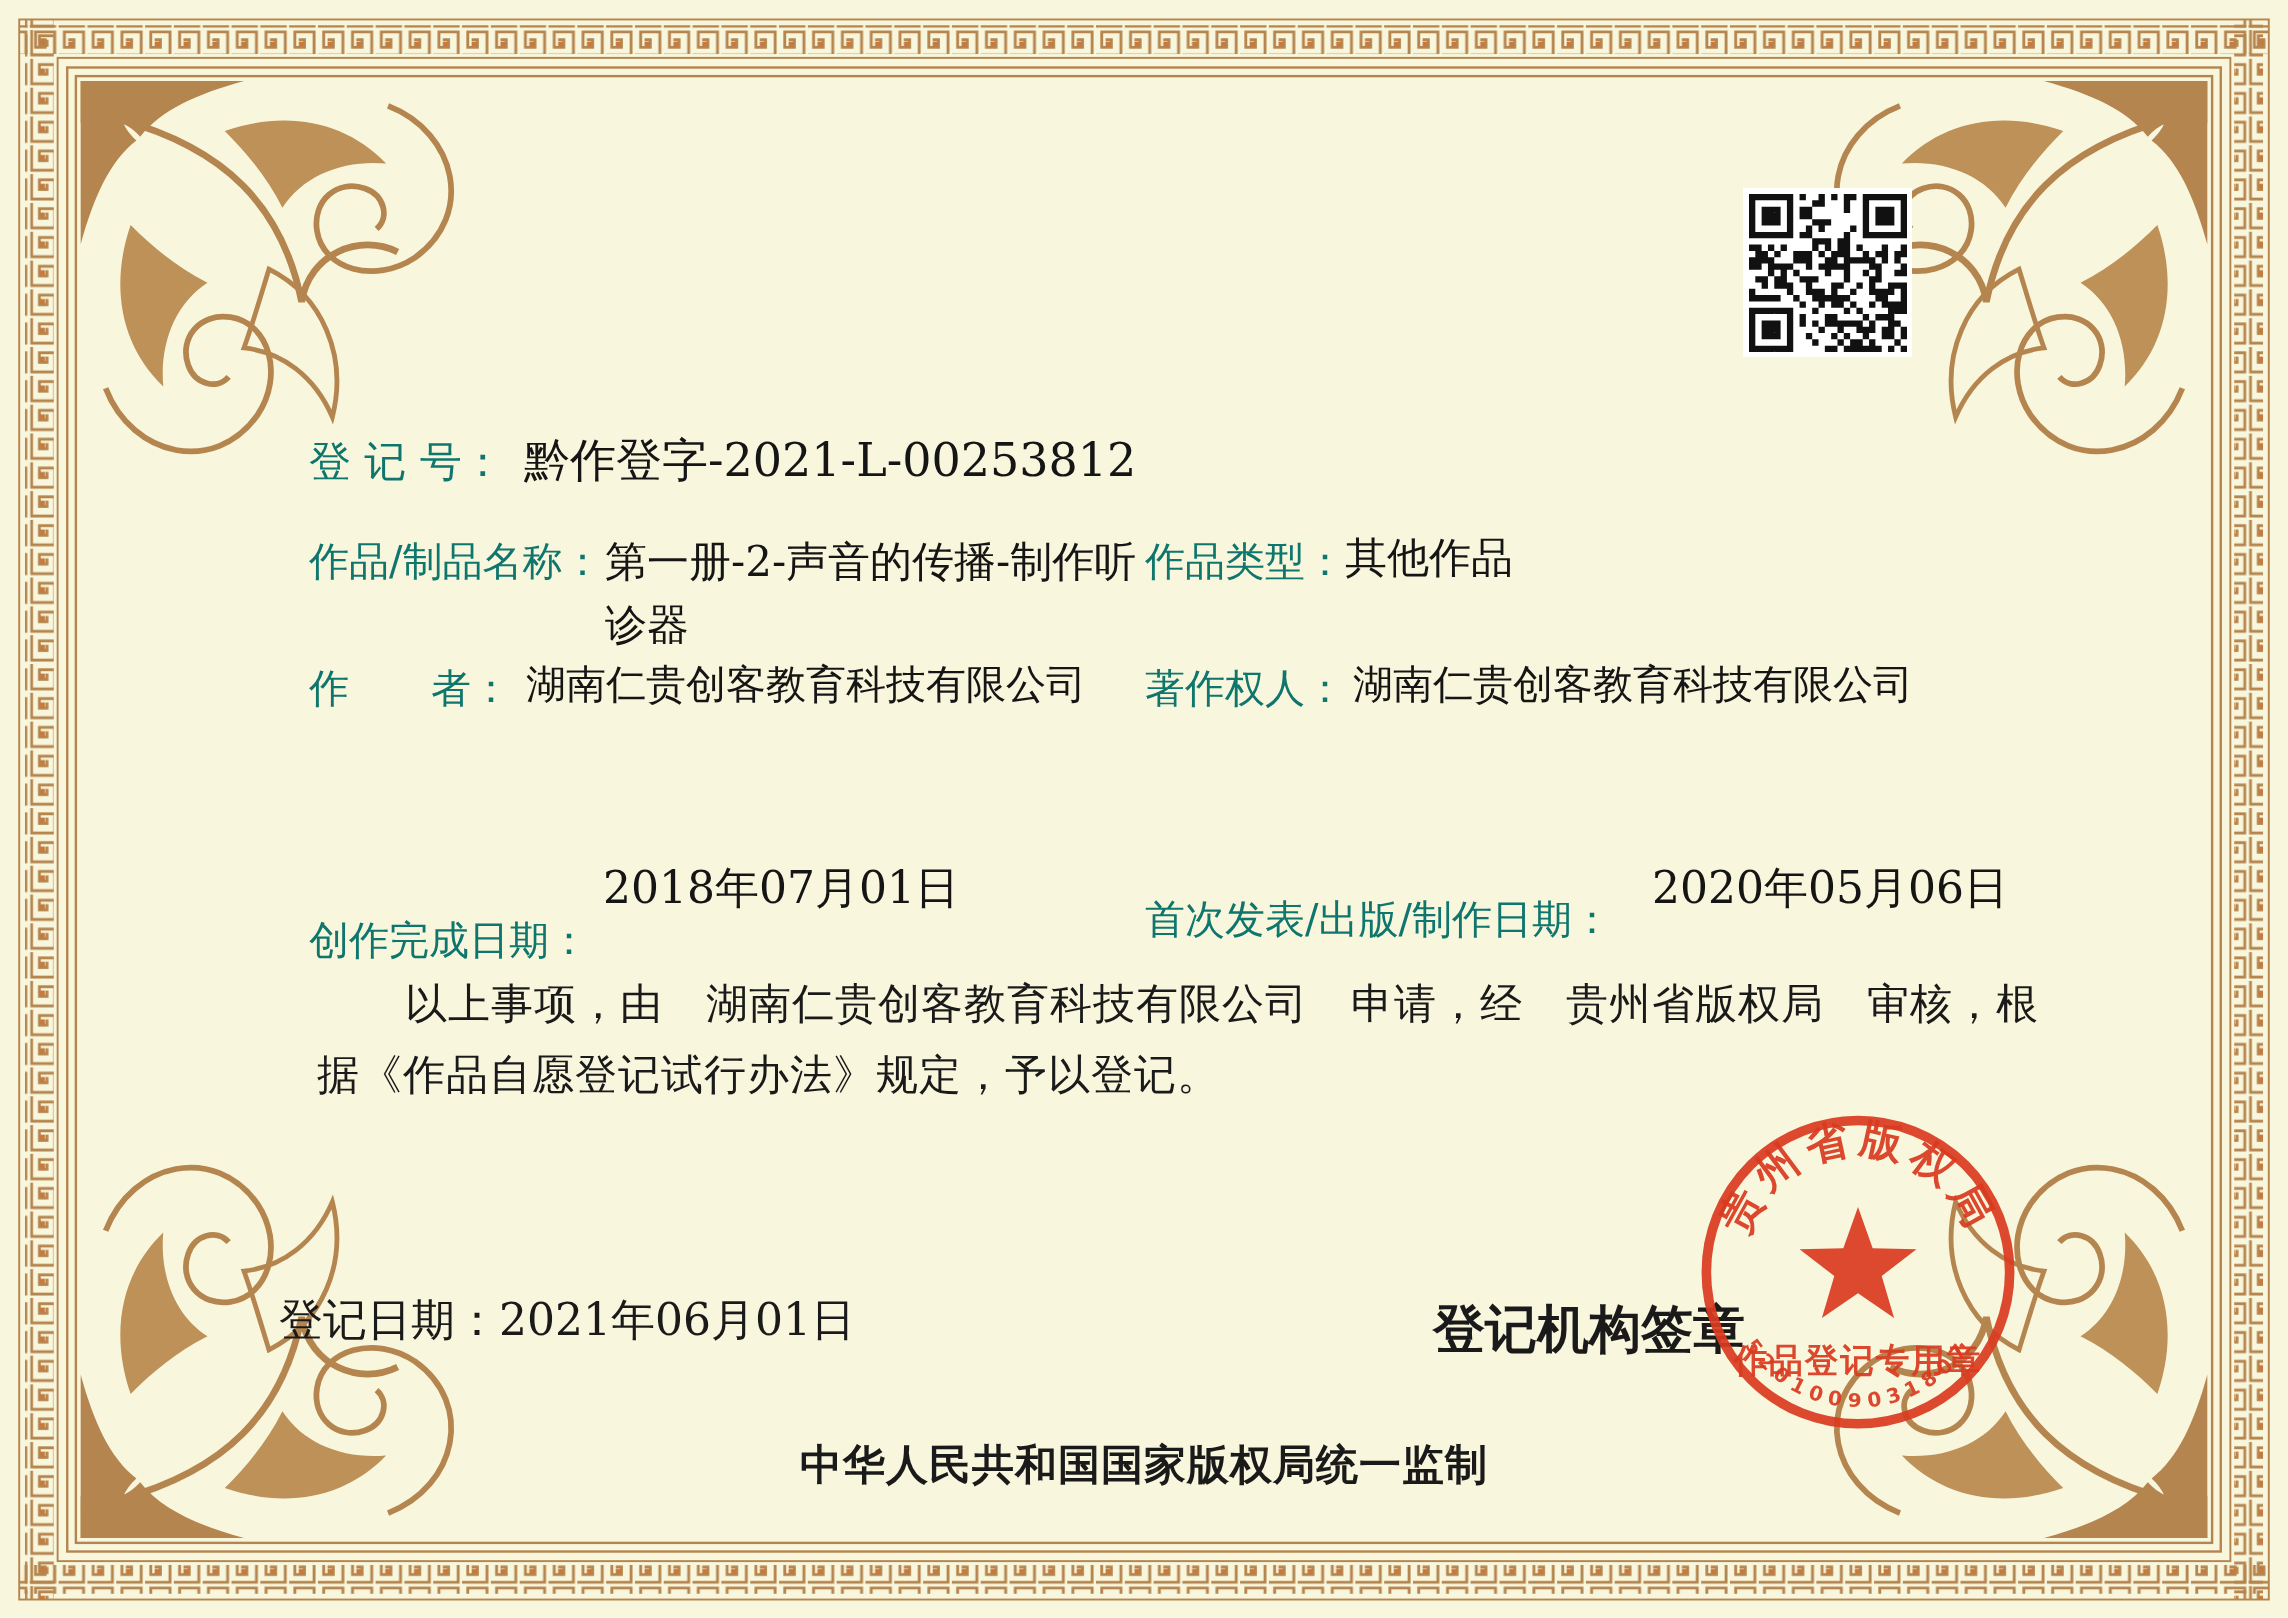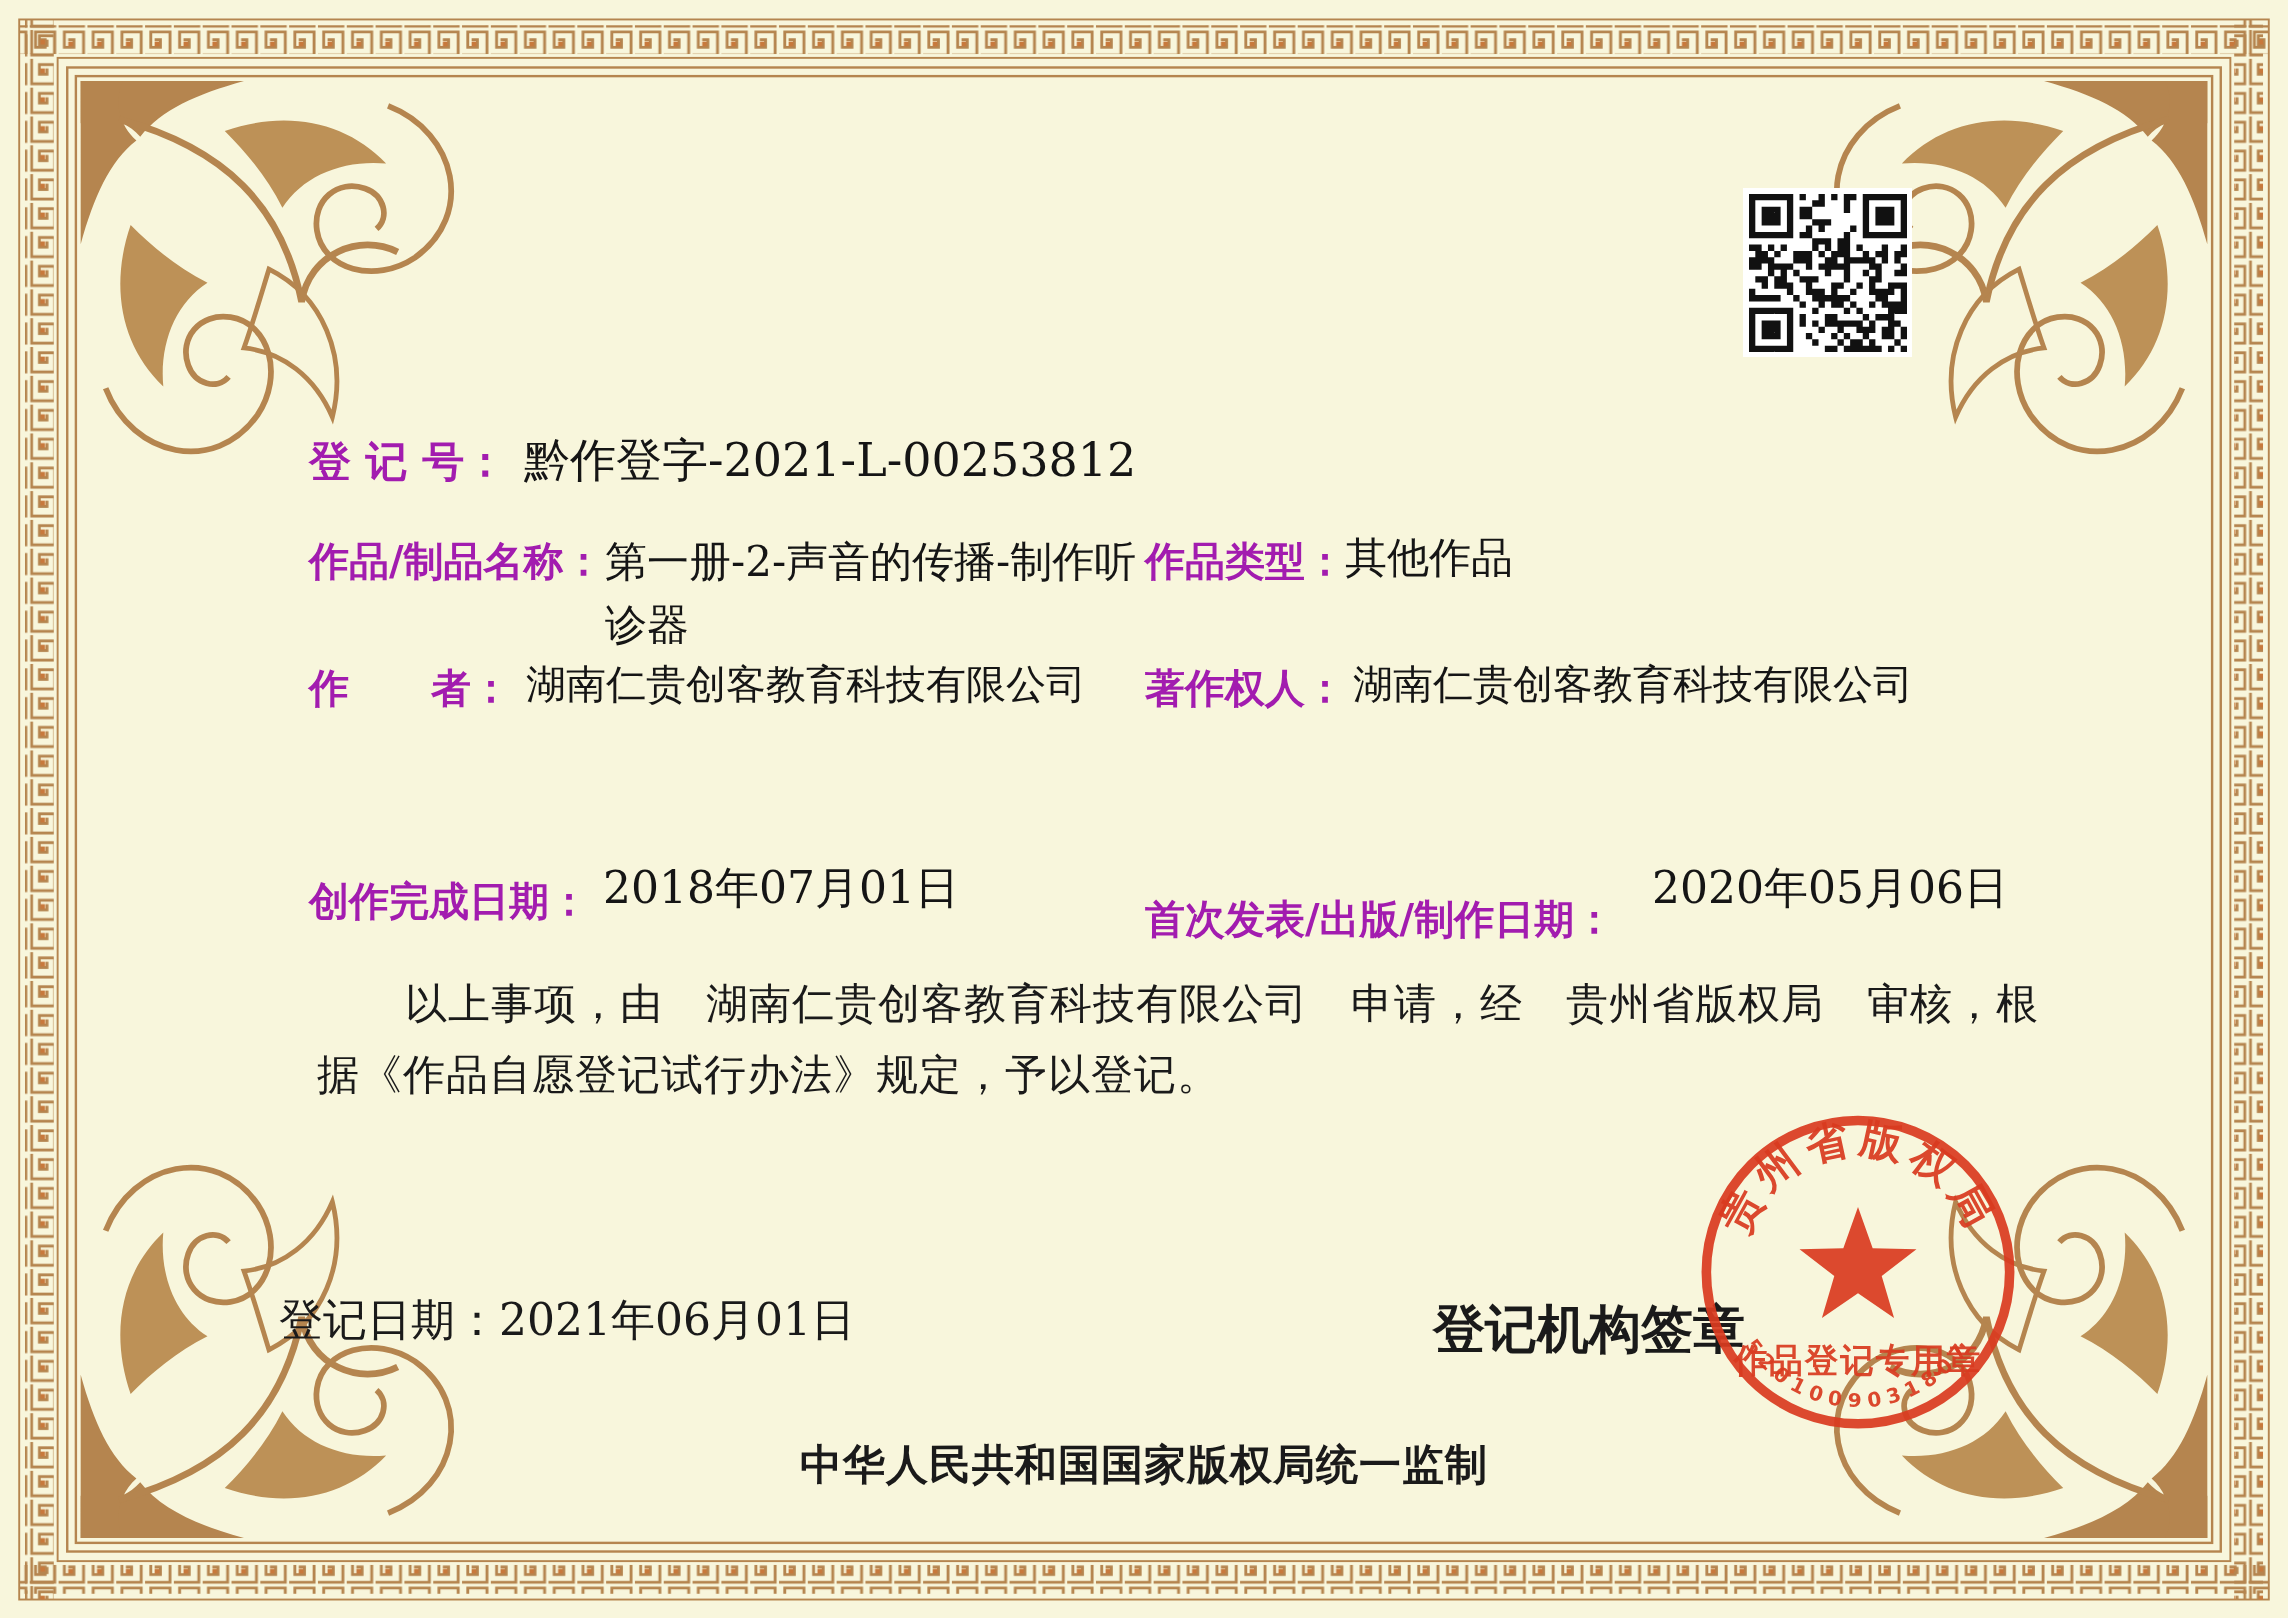--- a/index.html
+++ b/index.html
@@ -10,21 +10,21 @@
     color:#1a1a1a;
   }
   .abs{position:absolute;}
   .title{
     left:0; right:0; top:133px; text-align:center;
     font-size:108px; font-weight:bold; letter-spacing:15.4px; text-indent:15.4px;
     font-family:"DejaVu Serif","Liberation Serif",serif; color:#121212;
   }
   .lbl{
     font-family:"DejaVu Sans","Liberation Sans",sans-serif;
-    font-weight:bold; font-size:40px; color:#a21caf; white-space:nowrap;
+    font-weight:normal; font-size:40px; color:#0f766e; white-space:nowrap;
   }
   .val{
     font-family:"DejaVu Serif","Liberation Serif",serif;
     font-size:42px; color:#151515; white-space:nowrap;
   }
   .val-lg{font-size:46px;}
   .wrapval{white-space:normal; width:543px; line-height:63px;}
   .author-label{display:flex; justify-content:space-between; width:202px;}
   .statement{
     left:317px; top:968px; width:1724px;
@@ -104,21 +104,21 @@
   <div class="abs val" style="left:1345px; top:530px;">其他作品</div>
 
   <div class="abs lbl author-label" style="left:309px; top:661px;">
     <span>作</span>
     <span>者：</span>
   </div>
   <div class="abs val" style="left:526px; top:657px; font-size:40px;">湖南仁贵创客教育科技有限公司</div>
   <div class="abs lbl" style="left:1145px; top:661px;">著作权人：</div>
   <div class="abs val" style="left:1353px; top:657px; font-size:40px;">湖南仁贵创客教育科技有限公司</div>
 
-  <div class="abs lbl" style="left:309px; top:874px;">创作完成日期：</div>
+  <div class="abs lbl" style="left:309px; top:913px;">创作完成日期：</div>
   <div class="abs val" style="left:603px; top:859px; font-size:44px;">2018年07月01日</div>
   <div class="abs lbl" style="left:1145px; top:892px;">首次发表/出版/制作日期：</div>
   <div class="abs val" style="left:1652px; top:859px; font-size:44px;">2020年05月06日</div>
 
   <div class="abs statement">以上事项，由　湖南仁贵创客教育科技有限公司　申请，经　贵州省版权局　审核，根据《作品自愿登记试行办法》规定，予以登记。</div>
 
   <div class="abs regdate">
     <span>登记日期：</span><span>2021年06月01日</span>
   </div>
 

